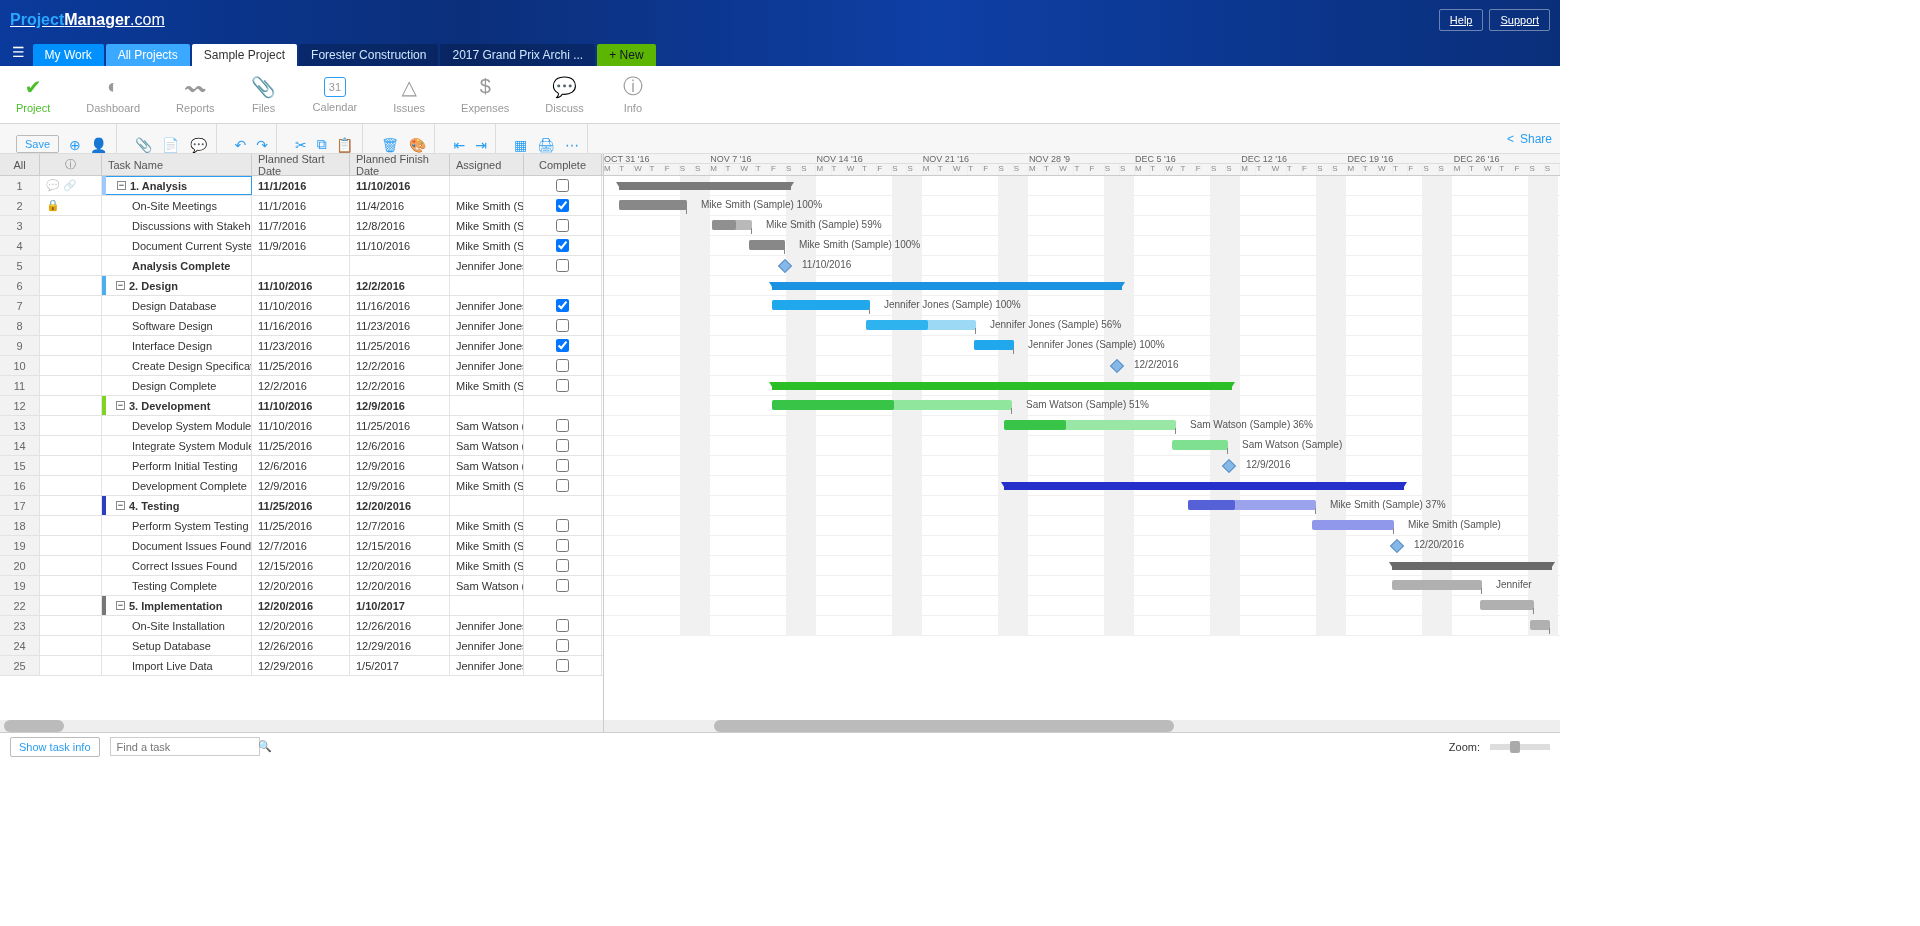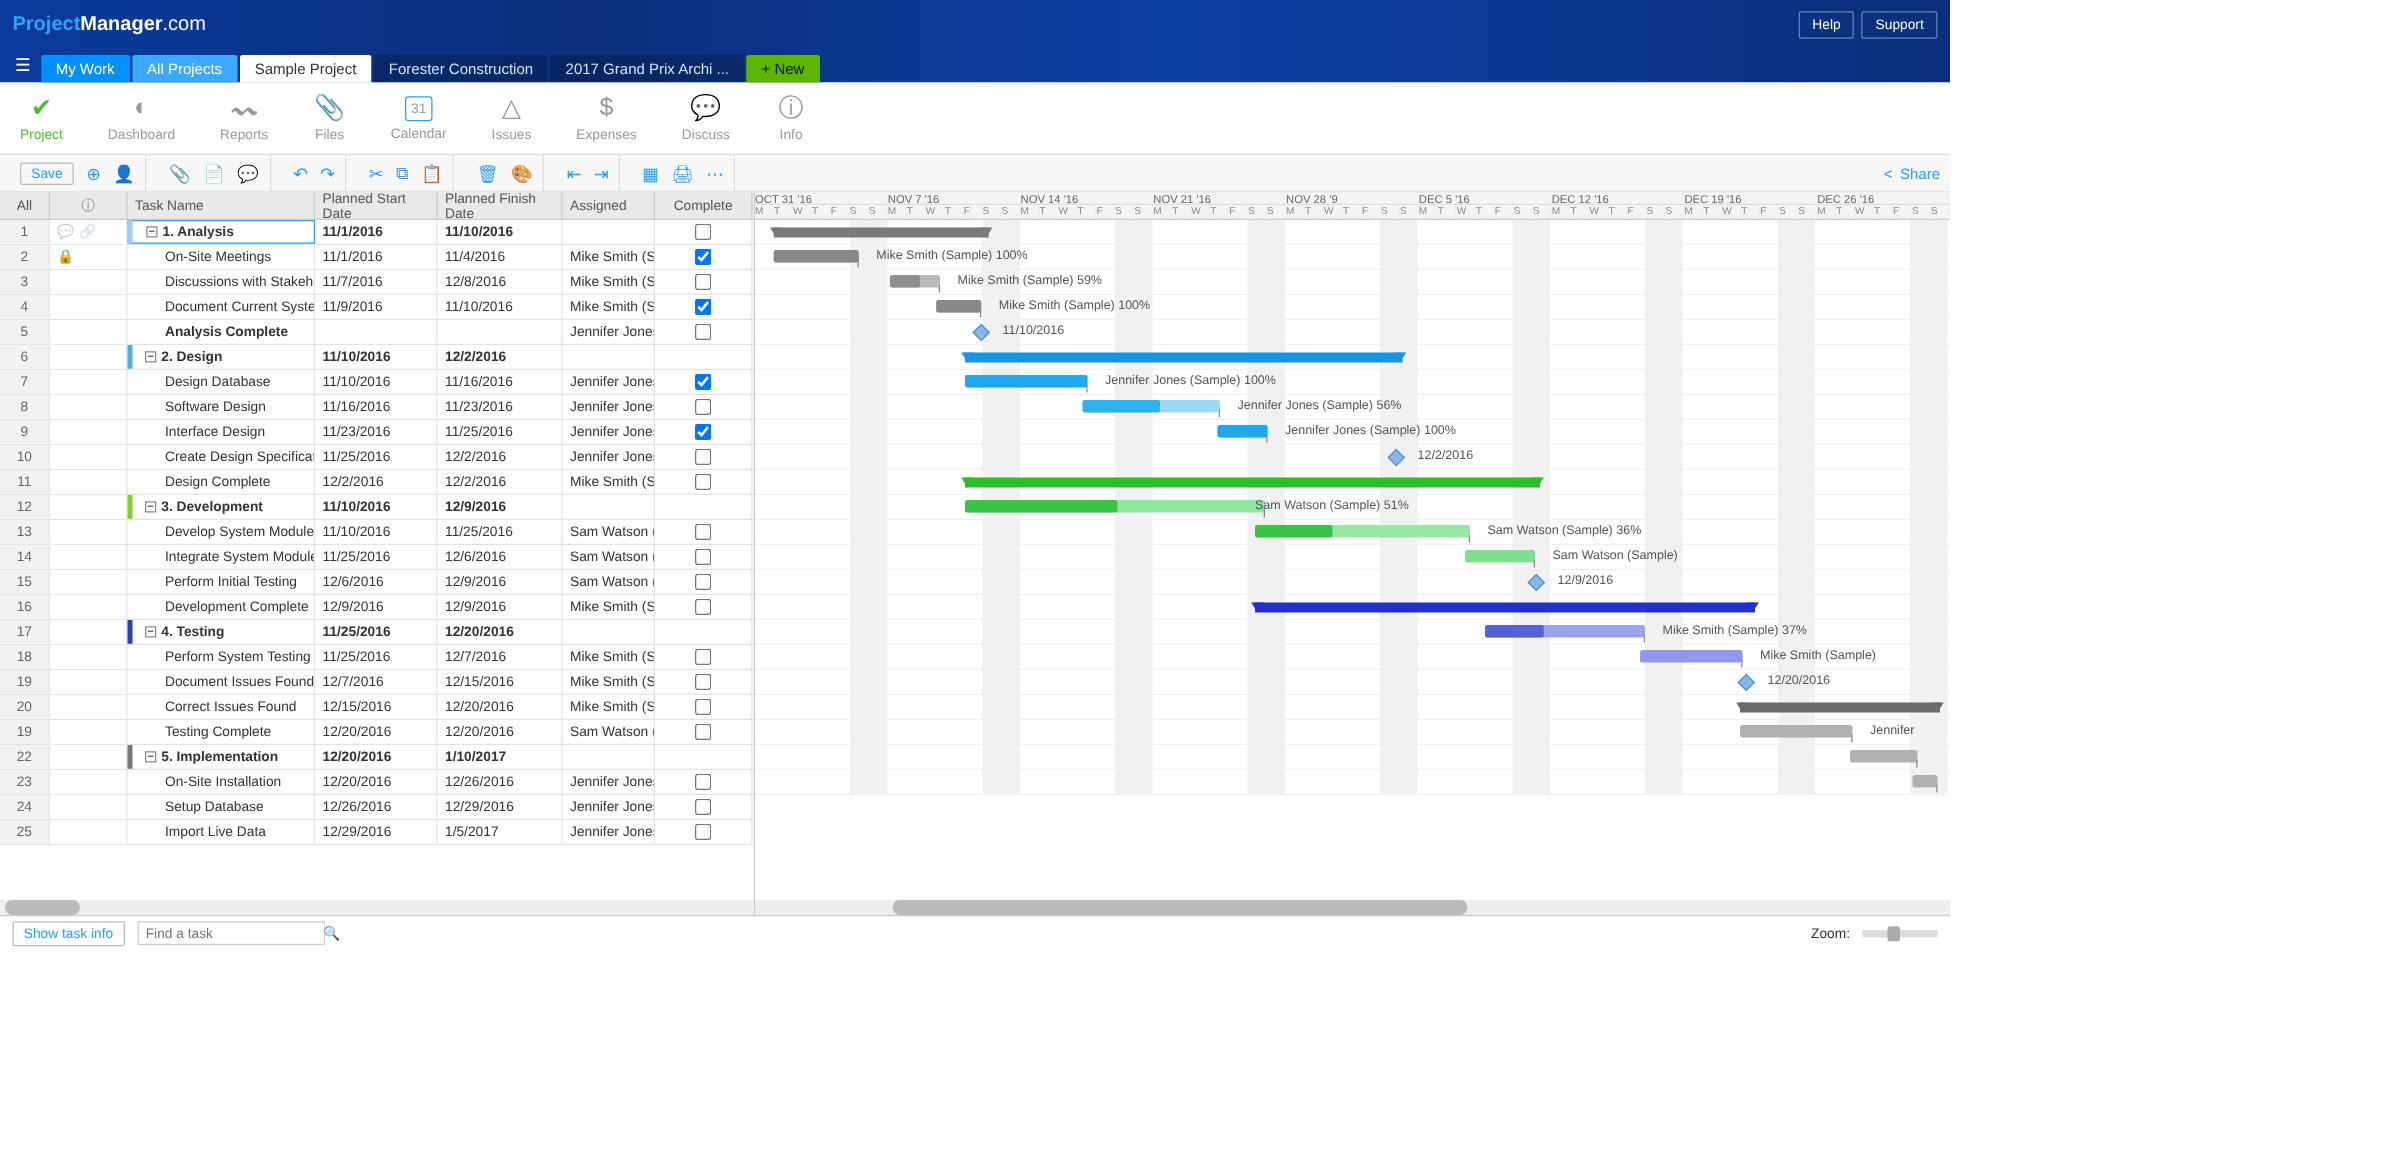--- a/index.html
+++ b/index.html
@@ -1,37 +1,37 @@
 <!DOCTYPE html>
 <html><head>
 <meta charset="utf-8">
 <style>
 * { margin:0; padding:0; box-sizing:border-box; font-family:Arial,Helvetica,sans-serif; }
 body { font-size:12px; color:#333; overflow:hidden; width:1560px; height:760px; background:#fff;}
-.topbar { height:40px; background:linear-gradient(90deg,#0a3a9c 0%,#0b2f7a 30%,#0e3fa5 60%,#0a2f7a 100%); display:flex; align-items:center; padding:0 10px; color:#fff; }
+.topbar { height:40px; background:linear-gradient(90deg,#0a3a9c 0%,#0b2f7a 30%,#0e3fa5 60%,#0a2f7a 100%); display:flex; align-items:center; padding:0 10px; color:#fff;text-decoration:underline; }
 .logo { font-size:16px; font-weight:400; }
 .logo .p { color:#29a7ff; font-weight:700;}
 .logo b { font-weight:700;}
 .topbar .spacer{flex:1;}
 .top-btn{border:1px solid rgba(255,255,255,0.4); padding:4px 10px; font-size:11px; color:#fff; margin-left:6px; border-radius:2px; cursor:pointer;}
 .tabrow{height:26px; background:linear-gradient(90deg,#0a3a9c 0%,#0b2f7a 30%,#0e3fa5 60%,#0a2f7a 100%); display:flex; align-items:flex-end; padding-left:8px;}
 .hamburger{color:#fff; font-size:14px; padding:0 8px 6px 4px; cursor:pointer;}
 .tab{height:22px; padding:0 12px; display:flex; align-items:center; font-size:12px; border-radius:2px 2px 0 0; margin-right:2px; cursor:pointer;}
 .tab.blue1{background:#0091ff; color:#fff;}
 .tab.blue2{background:#3ba9ff; color:#fff;}
 .tab.active{background:#fff; color:#333;}
 .tab.dim{background:rgba(0,0,0,0.2); color:#cfe5ff;}
 .tab.new{background:#5cb500; color:#0f172a;}
 .viewbar{height:58px; background:#fff; border-bottom:1px solid #d8d8d8; display:flex; align-items:center; padding:0 16px; gap:36px;}
 .vbtn{display:flex; flex-direction:column; align-items:center; gap:4px; color:#2a9df4; cursor:pointer; font-size:11px;}
 .vbtn .ico{width:26px; height:22px; display:flex; align-items:center; justify-content:center; font-size:20px;}
 .vbtn.sel{color:#4bbf2b;}
 .vbtn.off{color:#999;}
 .toolbar{height:30px; background:#f7f7f7; border-bottom:1px solid #ddd; display:flex; align-items:center; padding:0 8px; gap:10px;}
-.toolbar .grp{display:flex; align-items:center; gap:10px; padding:0 8px; border-right:1px solid #ddd; height:100%;}
+.toolbar .grp{display:flex; align-items:flex-end; gap:10px; padding:0 8px; border-right:1px solid #ddd; height:100%;}
 .toolbar .grp:last-child{border-right:none;}
 .tbtn{color:#2a9df4; cursor:pointer; font-size:14px;}
 .save-btn{border:1px solid #bbb; padding:2px 8px; font-size:11px; color:#2a9df4; border-radius:2px; cursor:pointer;}
 .share{margin-left:auto; display:flex; align-items:center; gap:6px; color:#2a9df4; font-size:12px; cursor:pointer;}
 .content{display:flex; height:calc(100% - 40px - 26px - 58px - 30px - 28px);}
 .left{width:604px; display:flex; flex-direction:column; border-right:1px solid #ccc;}
 .right{flex:1; display:flex; flex-direction:column; overflow:hidden; position:relative;}
 .colhdr{display:flex; background:#e9e9e9; border-bottom:1px solid #ccc; height:22px; align-items:center; font-size:11px; color:#555;}
 .colhdr>div{border-right:1px solid #ccc; padding:0 6px; height:100%; display:flex; align-items:center;}
 .c-num{width:40px; justify-content:center;}
@@ -751,21 +751,21 @@
           <div class="wkend" style="left: 394px; width: 30px;"></div>
           <div class="wkend" style="left: 500px; width: 30px;"></div>
           <div class="wkend" style="left: 606px; width: 30px;"></div>
           <div class="wkend" style="left: 712px; width: 30px;"></div>
           <div class="wkend" style="left: 818px; width: 30px;"></div>
           <div class="wkend" style="left: 924px; width: 30px;"></div>
           <div class="bar" style="left: 168px; width: 240px; background: rgb(144, 230, 157);">
             <div class="fill" style="width: 51%; background: rgb(55, 196, 71);"></div>
           </div>
           <div style="position: absolute; left: 407px; top: 12px; width: 1px; height: 6px; background: rgb(136, 136, 136);"></div>
-          <div class="blabel" style="left: 400px;">Sam Watson (Sample)  51%</div>
+          <div class="blabel" style="left: 422px;">Sam Watson (Sample)  51%</div>
         </div>
         <div class="glane">
           <div class="wkend" style="left: 76px; width: 30px;"></div>
           <div class="wkend" style="left: 182px; width: 30px;"></div>
           <div class="wkend" style="left: 288px; width: 30px;"></div>
           <div class="wkend" style="left: 394px; width: 30px;"></div>
           <div class="wkend" style="left: 500px; width: 30px;"></div>
           <div class="wkend" style="left: 606px; width: 30px;"></div>
           <div class="wkend" style="left: 712px; width: 30px;"></div>
           <div class="wkend" style="left: 818px; width: 30px;"></div>

